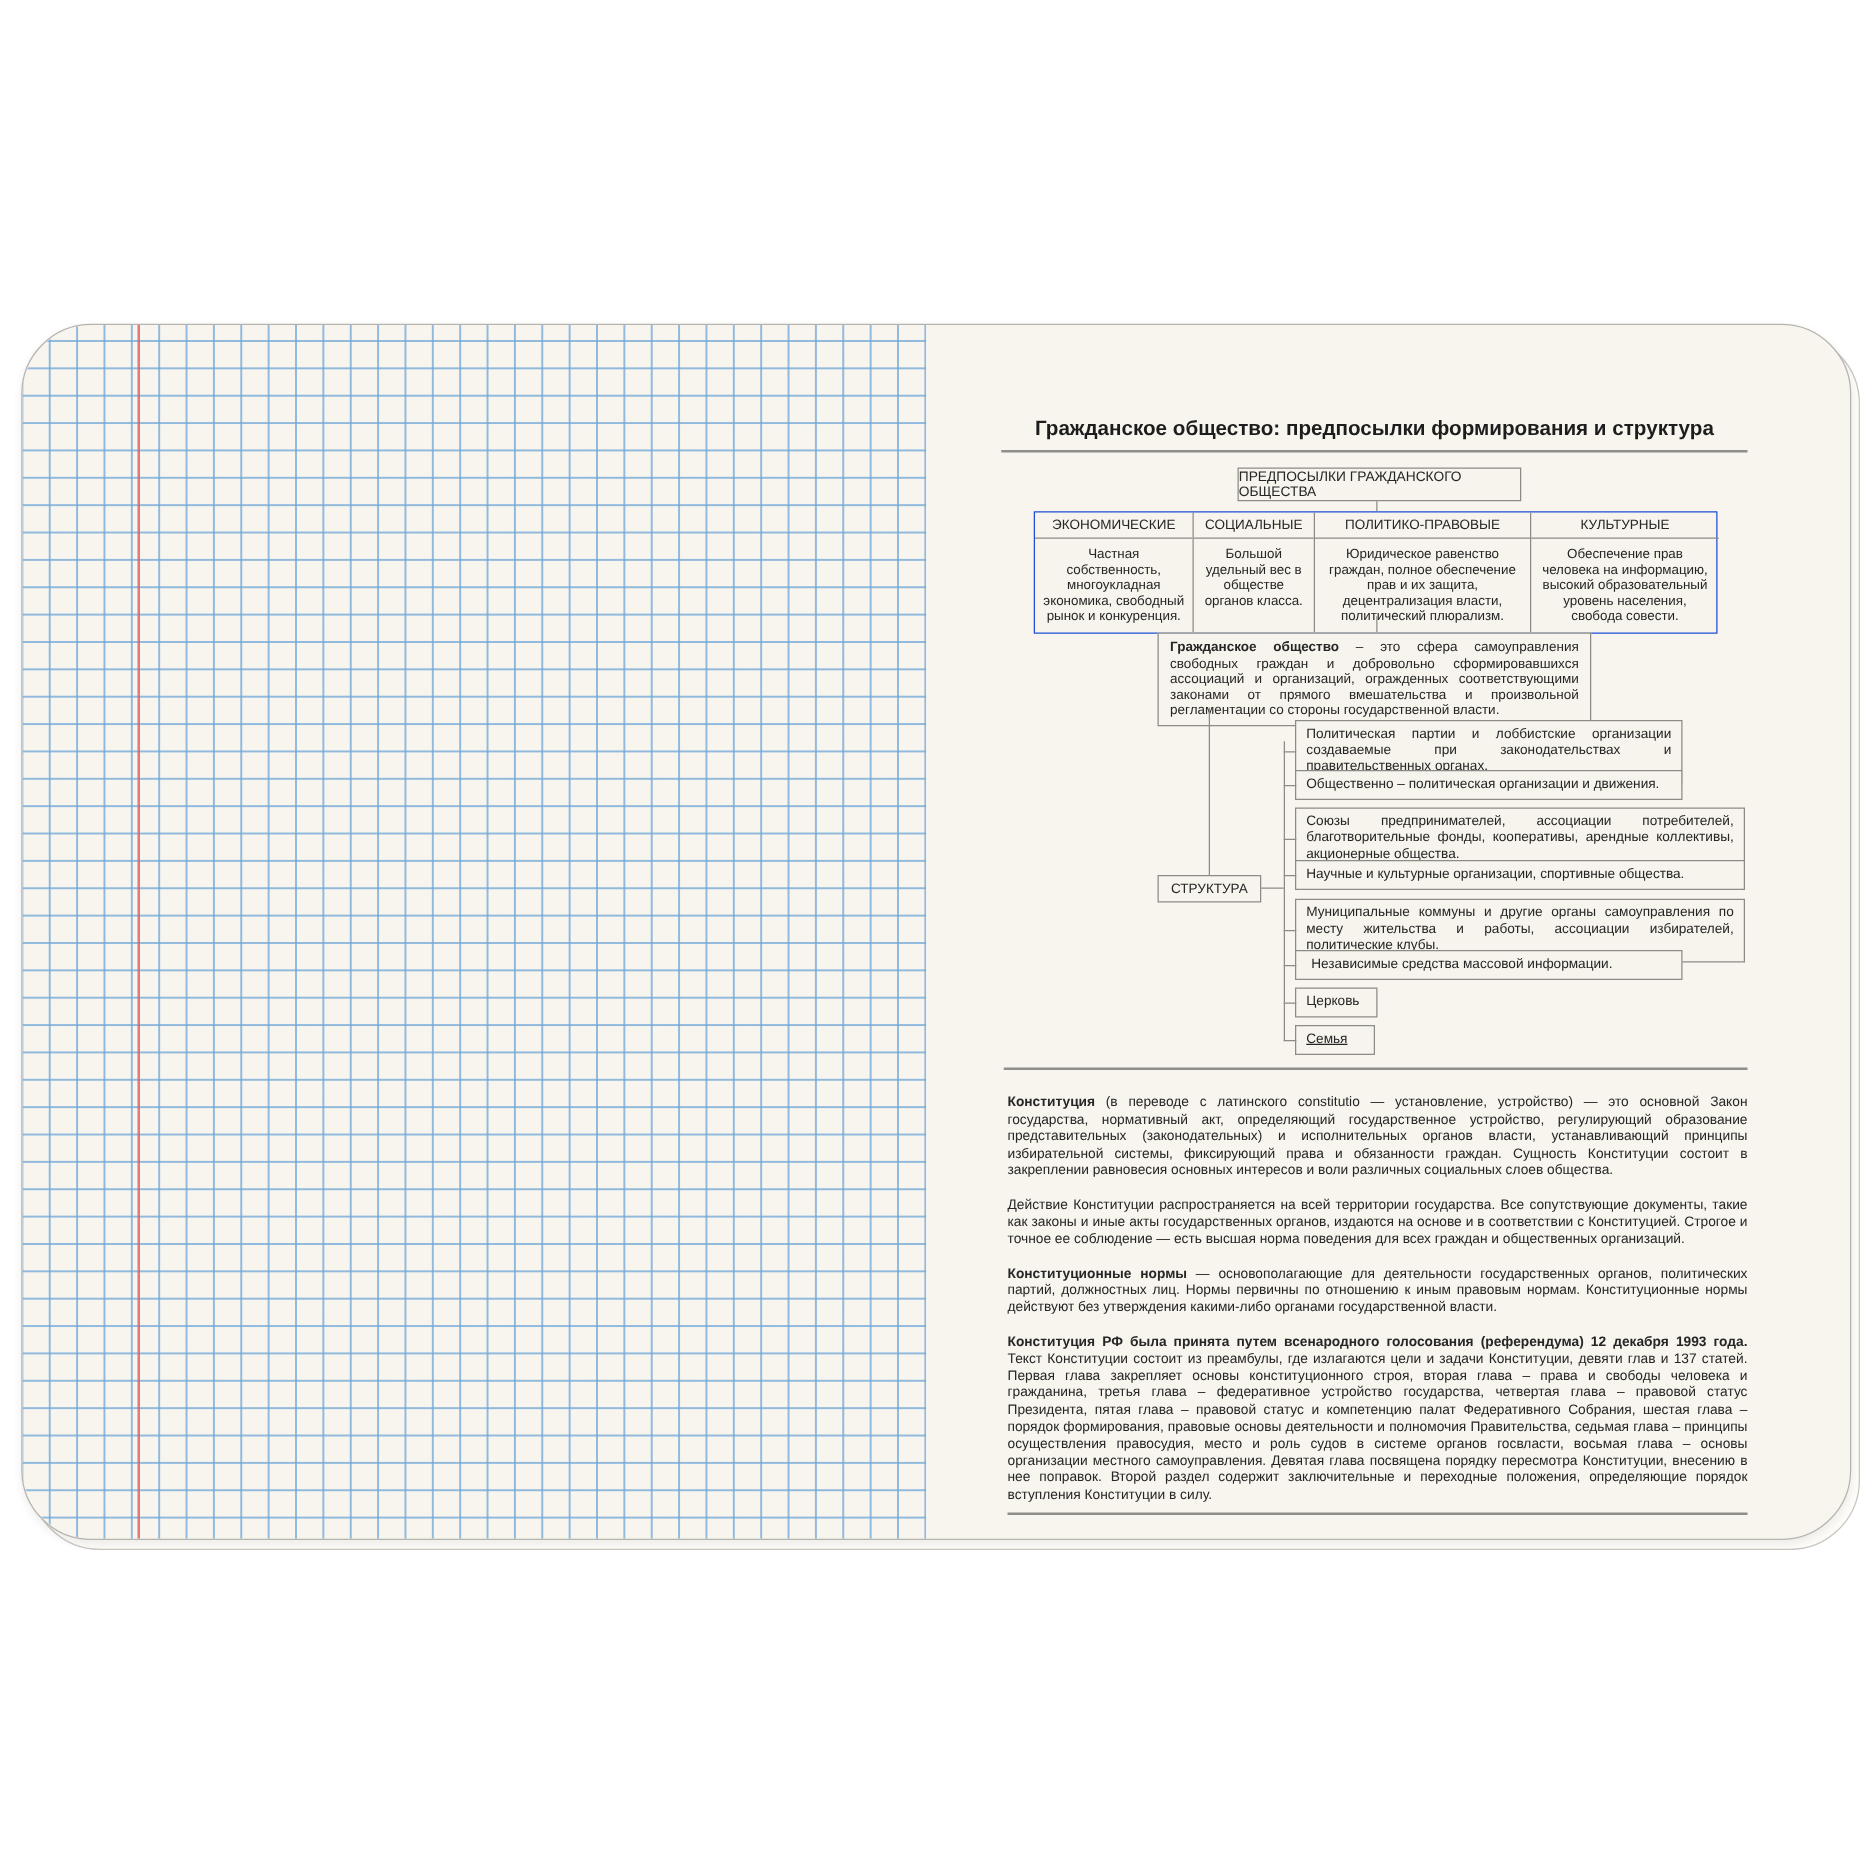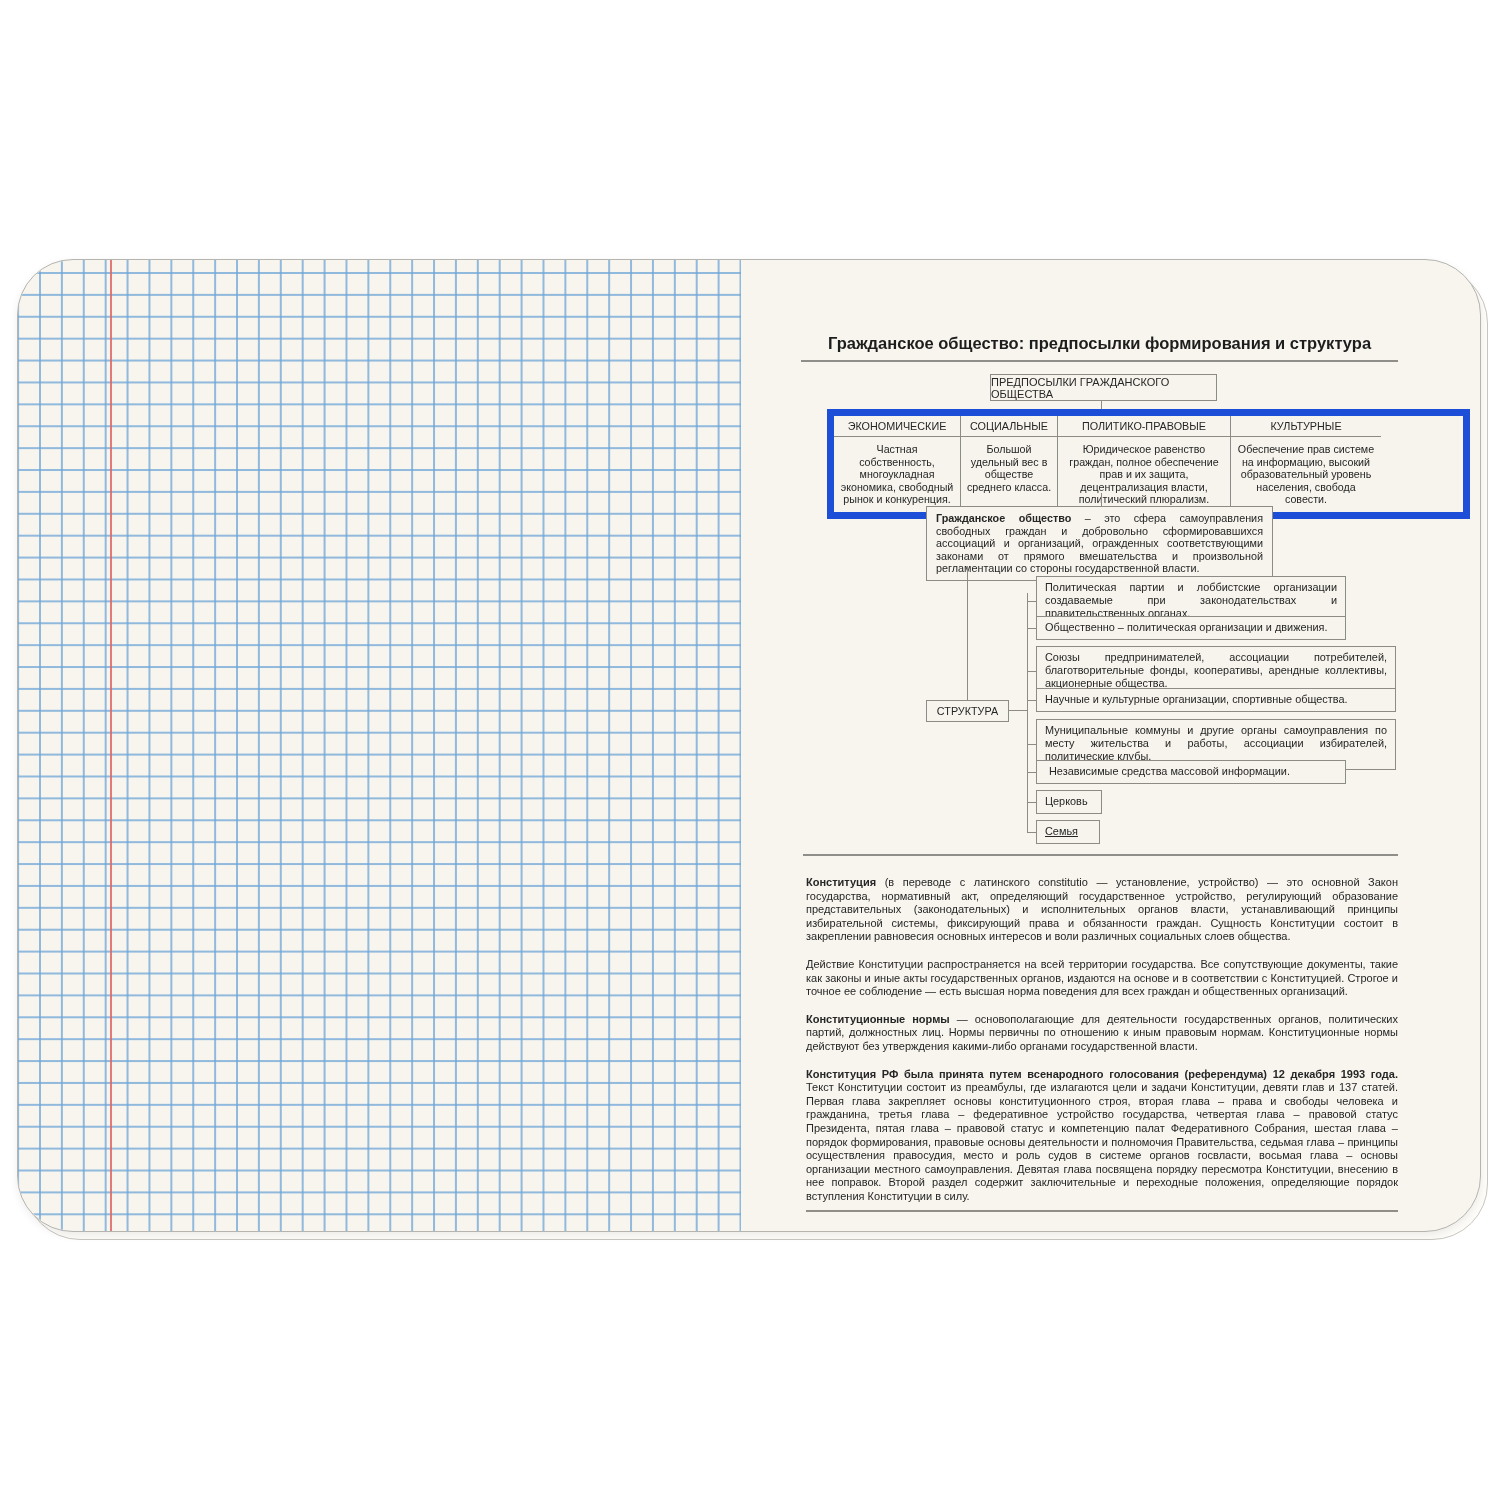--- a/index.html
+++ b/index.html
@@ -37,22 +37,22 @@
   .root-box{left:972px;top:114px;width:227px;height:27px;display:flex;align-items:center;
             justify-content:center;font-size:11px;}
 
   .line{position:absolute;background:#8d8b86;}
   .vA{left:1083px;top:141px;width:1px;height:8px;}
   .vB{left:1083px;top:233px;width:1px;height:13px;}
   .vC{left:949px;top:306px;width:1px;height:134px;}
   .hD{left:991px;top:450px;width:18px;height:1px;}
   .trunk{left:1009px;top:333px;width:1px;height:240px;}
 
-  .cols{position:absolute;left:809px;top:149px;width:643px;display:grid;
-        grid-template-columns:126px 97px 173px 151px;border:7px solid #1d4ed8;background:#f6f4ec;}
+  .cols{position:absolute;left:809px;top:149px;width:547px;display:grid;
+        grid-template-columns:126px 97px 173px 151px;border:1px solid #1d4ed8;background:#f6f4ec;}
   .col+.col{border-left:1px solid #8d8b86;}
   .col-h{border-bottom:1px solid #8d8b86;text-align:center;padding:4px 2px;font-size:10.8px;}
   .col-b{padding:6px 5px;font-size:10.7px;line-height:12.6px;text-align:center;min-height:52px;}
 
   .def-box{left:908px;top:246px;width:347px;padding:5px 9px;font-size:10.8px;
            line-height:12.6px;text-align:justify;}
   .struct-box{left:908px;top:440px;width:83px;height:22px;display:flex;align-items:center;
               justify-content:center;font-size:10.8px;}
 
   .branch{left:1018px;padding:4px 8px 5px;font-size:10.9px;line-height:13.2px;text-align:justify;}
@@ -89,29 +89,29 @@
       <div class="box root-box">ПРЕДПОСЫЛКИ ГРАЖДАНСКОГО ОБЩЕСТВА</div>
       <div class="line vA"></div>
 
       <div class="cols">
         <div class="col">
           <div class="col-h">ЭКОНОМИЧЕСКИЕ</div>
           <div class="col-b">Частная собственность, многоукладная экономика, свободный рынок и конкуренция.</div>
         </div>
         <div class="col">
           <div class="col-h">СОЦИАЛЬНЫЕ</div>
-          <div class="col-b">Большой удельный вес в обществе среднего класса.</div>
+          <div class="col-b">Большой удельный вес в обществе органов класса.</div>
         </div>
         <div class="col">
           <div class="col-h">ПОЛИТИКО-ПРАВОВЫЕ</div>
           <div class="col-b">Юридическое равенство граждан, полное обеспечение прав и их защита, децентрализация власти, политический плюрализм.</div>
         </div>
         <div class="col">
           <div class="col-h">КУЛЬТУРНЫЕ</div>
-          <div class="col-b">Обеспечение прав системе на информацию, высокий образовательный уровень населения, свобода совести.</div>
+          <div class="col-b">Обеспечение прав человека на информацию, высокий образовательный уровень населения, свобода совести.</div>
         </div>
       </div>
 
       <div class="line vB"></div>
 
       <div class="box def-box"><b>Гражданское общество</b><span> – это сфера самоуправления свободных граждан и добровольно сформировавшихся ассоциаций и организаций, огражденных соответствующими законами от прямого вмешательства и произвольной регламентации со стороны государственной власти.</span></div>
 
       <div class="line vC"></div>
       <div class="box struct-box">СТРУКТУРА</div>
       <div class="line hD"></div>

